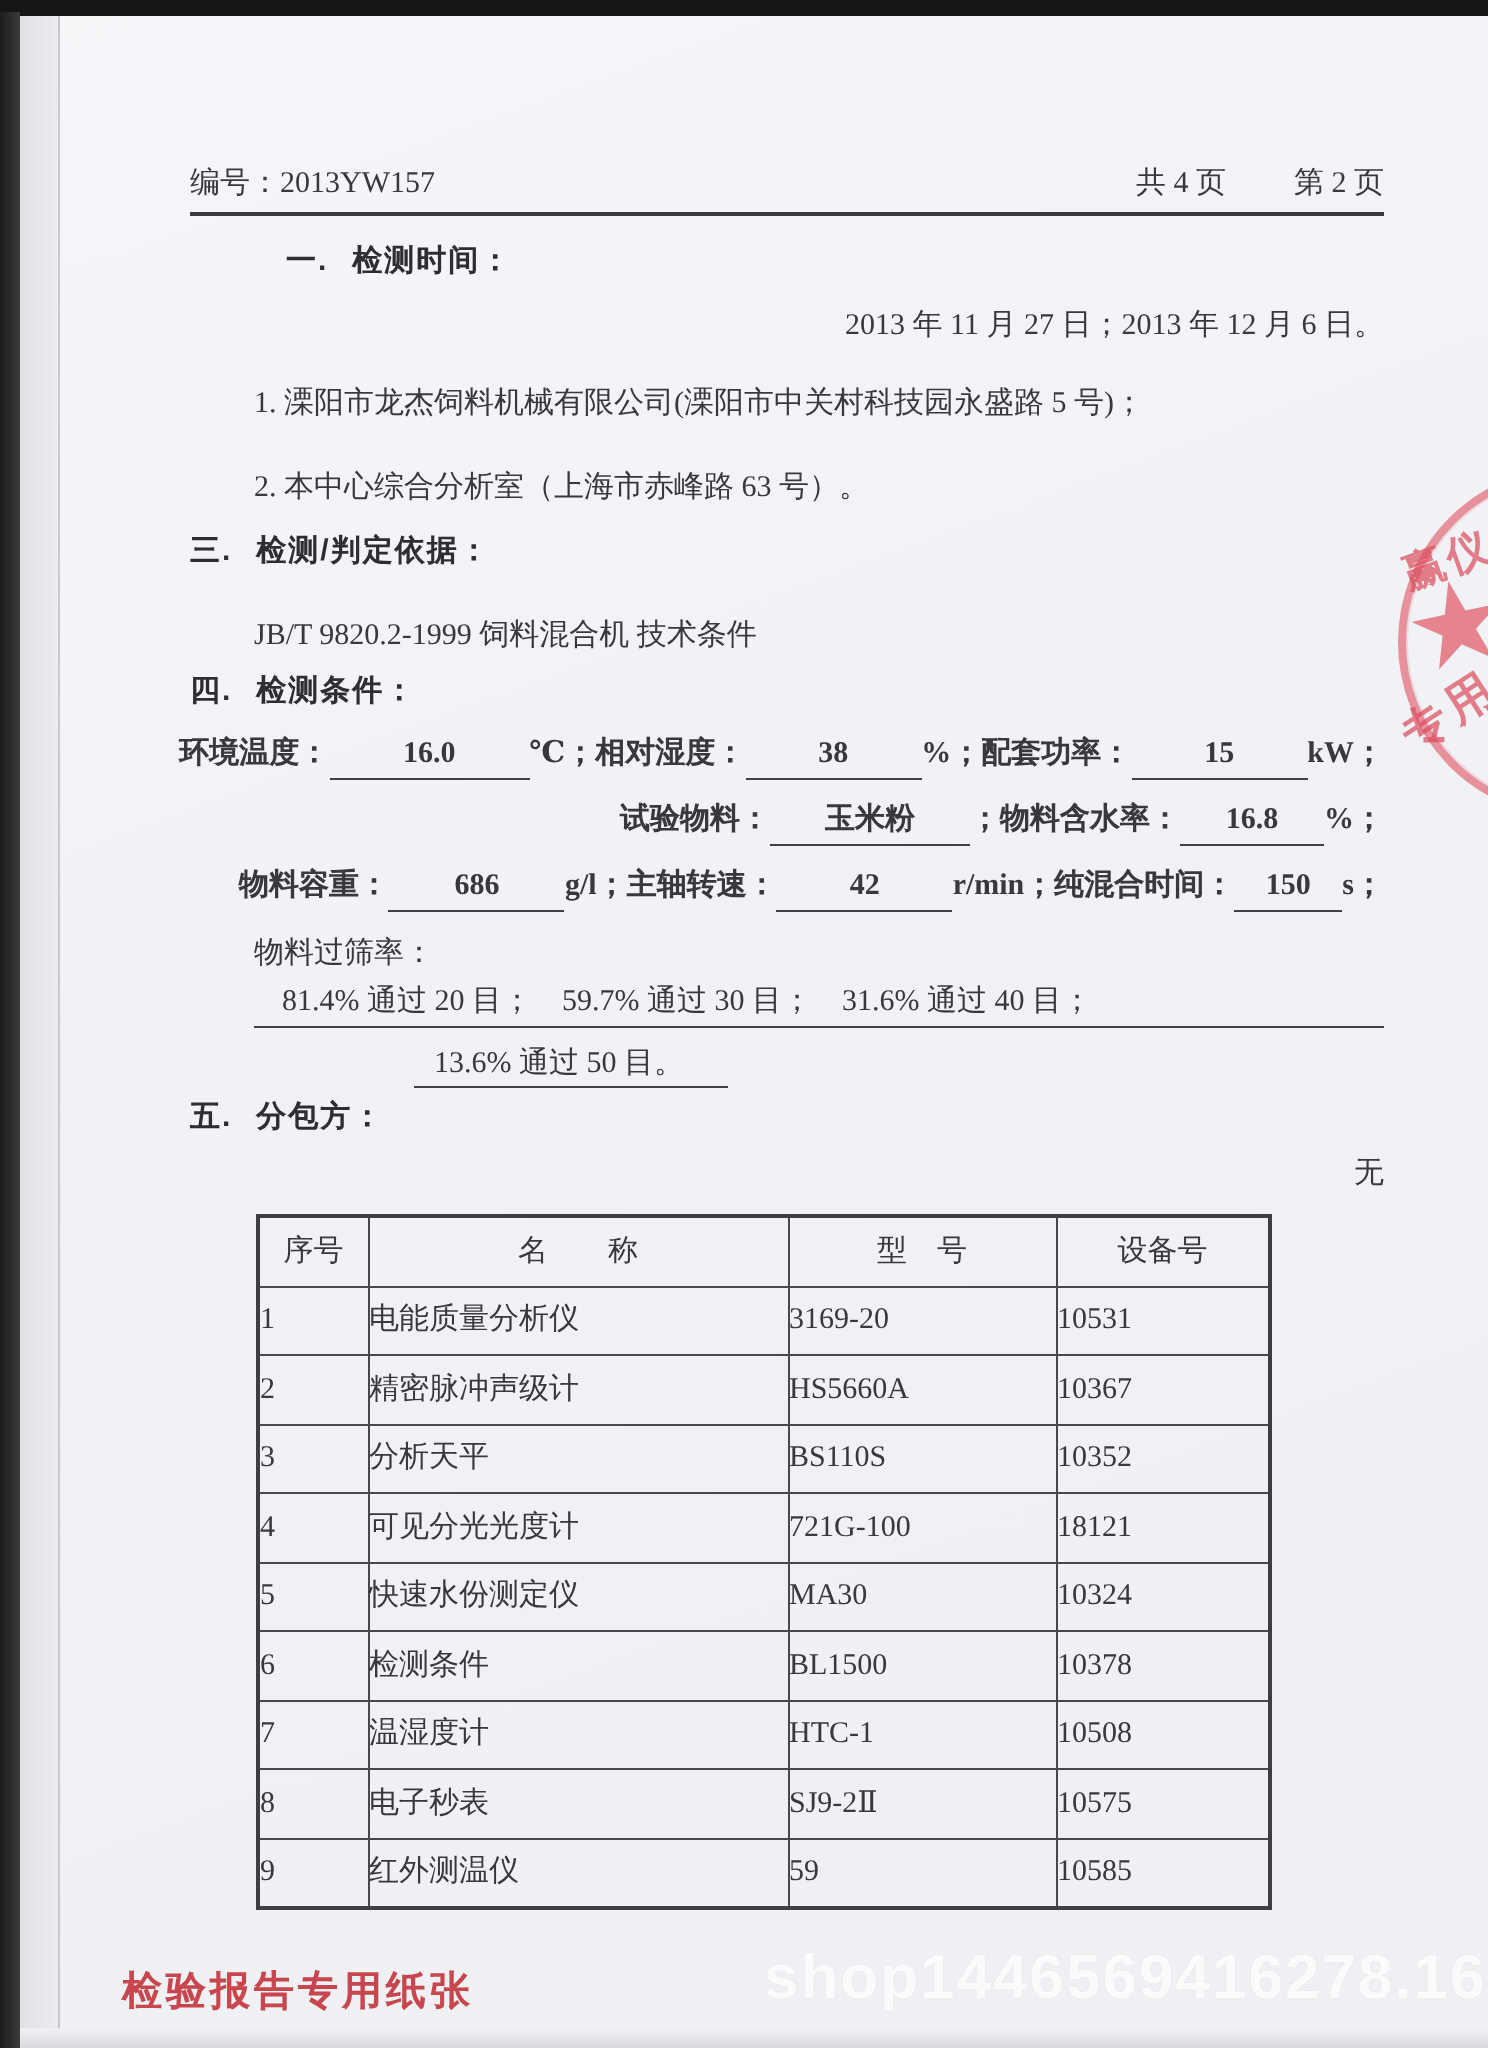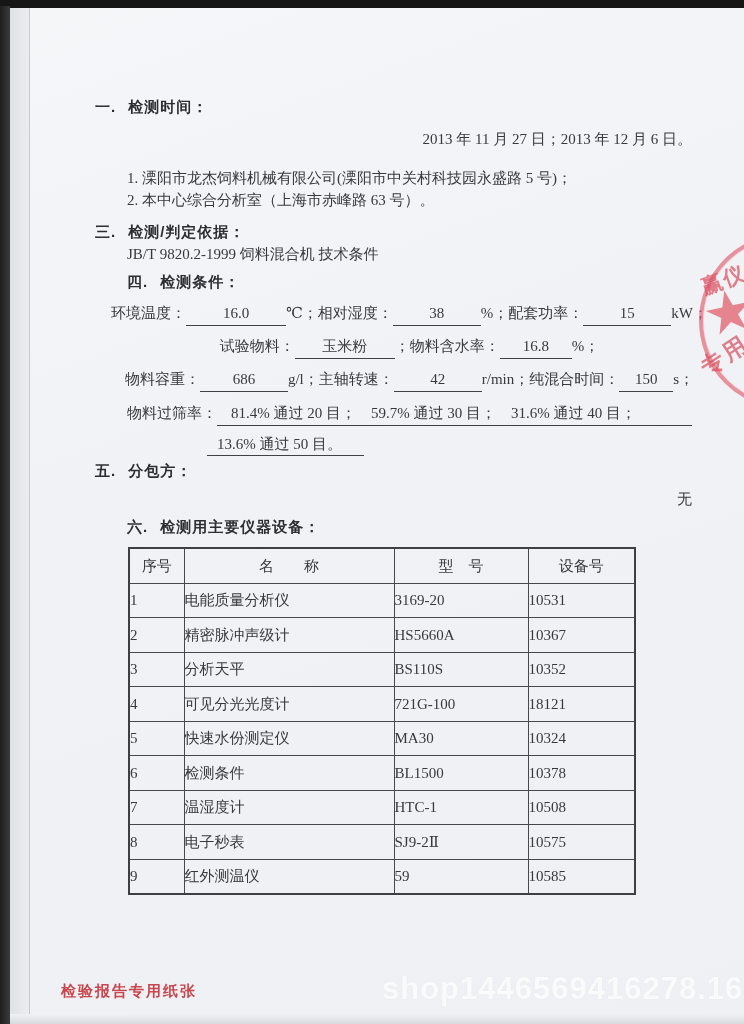--- a/index.html
+++ b/index.html
@@ -23,30 +23,30 @@
 
   .doc-header{display:flex;justify-content:space-between;align-items:flex-end;
     border-bottom:2px solid #3a3a3e;padding-bottom:3px;height:19px;}
   .doc-header .right{display:flex;gap:34px;}
 
   .sec-head{font-family:"Liberation Sans","DejaVu Sans",sans-serif;font-weight:bold;
     color:#2e2e31;letter-spacing:1px;}
   .sec-head .num{margin-right:12px;}
   .ind50{padding-left:50px;text-align:right;}
   .ind32{padding-left:32px;}
-  .mt12{margin-top:12px;}  .mt10{margin-top:10px;}  .mt8{margin-top:0;}
-  .mt6{margin-top:6px;margin-left:32px;}    .mt4{margin-top:4px;}    .mt2{margin-top:17px;}
-
-  .cond-row{display:flex;justify-content:center;line-height:24px;margin-top:8px;}
+  .mt12{margin-top:12px;margin-left:48px;}  .mt10{margin-top:10px;}  .mt8{margin-top:20px;}
+  .mt6{margin-top:6px;}    .mt4{margin-top:4px;}    .mt2{margin-top:17px;}
+
+  .cond-row{display:flex;justify-content:flex-end;line-height:24px;margin-top:8px;font-weight:bold;}
   .cond-item{white-space:nowrap;}
   .uval{display:inline-block;text-align:center;border-bottom:1.5px solid #414144;padding:0 4px;}
   .w90{min-width:92px;} .w80{min-width:80px;} .w75{min-width:72px;}
   .w70{min-width:64px;} .w50{min-width:46px;}
 
-  .sieve-row{display:flex;line-height:24px;margin-top:9px;}
+  .sieve-row{display:flex;line-height:24px;margin-top:9px;flex-direction:column;}
   .sieve-line{flex:1;border-bottom:1.5px solid #414144;padding-left:14px;white-space:pre;}
   .sieve-line2{margin-top:7px;margin-left:112px;}
   .sieve-line2 span{display:inline-block;border-bottom:1.5px solid #414144;padding:0 22px 0 10px;}
 
   table.instr{border-collapse:collapse;margin:9px 0 0 33px;width:506px;
     font-size:15px;table-layout:fixed;}
   table.instr col:nth-child(1){width:55px;}
   table.instr col:nth-child(2){width:210px;}
   table.instr col:nth-child(3){width:134px;}
   table.instr col:nth-child(4){width:107px;}
@@ -59,21 +59,21 @@
     font-size:57px;letter-spacing:1px;white-space:nowrap;
     color:rgba(125,128,136,0.17);
     text-shadow:2px 2px 1px rgba(255,255,255,0.95),-1px -1px 0 rgba(150,152,158,0.10);
     pointer-events:none;}
   .shop-wm{position:absolute;left:382px;top:971px;
     font-family:"Liberation Sans","DejaVu Sans",sans-serif;font-weight:bold;
     font-size:31px;letter-spacing:1px;color:rgba(255,255,255,0.82);
     text-shadow:0 0 1px rgba(205,205,210,0.35);white-space:nowrap;}
   .footer-note{position:absolute;left:61px;top:982px;
     font-family:"Liberation Sans","DejaVu Sans",sans-serif;font-weight:bold;
-    font-size:15px;letter-spacing:2px;color:#c8474e;}
+    font-size:20px;letter-spacing:2px;color:#c8474e;}
 
   
   .stamp-circle{position:absolute;left:699px;top:233px;width:168px;height:168px;
     border-radius:50%;border:4px solid rgba(222,85,100,0.62);
     box-shadow:inset 0 0 0 1px rgba(235,140,150,0.25);}
   .stamp-text{position:absolute;font-family:"Liberation Sans","DejaVu Sans",sans-serif;
     font-weight:bold;color:rgba(219,78,95,0.72);white-space:nowrap;}
   .stamp-t1{left:700px;top:262px;font-size:21px;letter-spacing:2px;transform:rotate(-20deg);}
   .stamp-t2{left:699px;top:340px;font-size:23px;letter-spacing:3px;transform:rotate(-33deg);}
   .stamp-star{position:absolute;left:703px;top:284px;font-size:58px;line-height:58px;
@@ -85,20 +85,27 @@
 <div class="scan">
 
   <div class="strip-top"></div>
   <div class="strip-left"></div>
   <div class="paper-margin"></div>
   <div class="paper-seam"></div>
 
 
   <div class="content">
 
+    <div class="doc-header">
+      <span>编号：2013YW157</span>
+      <span class="right">
+        <span>共 4 页</span>
+        <span>第 2 页</span>
+      </span>
+    </div>
 
     <div class="sec-head mt12">
       <span class="num">一.</span><span>检测时间：</span>
     </div>
     <div class="ind50 mt10">2013 年 11 月 27 日；2013 年 12 月 6 日。</div>
 
     <div class="ind32 mt2">1.  溧阳市龙杰饲料机械有限公司(溧阳市中关村科技园永盛路 5 号)；</div>
     <div class="ind32 mt8">2.  本中心综合分析室（上海市赤峰路 63 号）。</div>
 
     <div class="sec-head mt10">
@@ -133,23 +140,20 @@
     </div>
     <div class="sieve-line2">
       <span>13.6% 通过 50 目。</span>
     </div>
 
     <div class="sec-head mt4">
       <span class="num">五.</span><span>分包方：</span>
     </div>
     <div class="ind50 mt6">无</div>
 
-    <div class="sec-head mt6">
-      <span class="num">六.</span><span>检测用主要仪器设备：</span>
-    </div>
 
     <table class="instr">
       <colgroup>
           <col>
           <col>
           <col>
           <col>
         </colgroup>
       <tbody>
           <tr>

